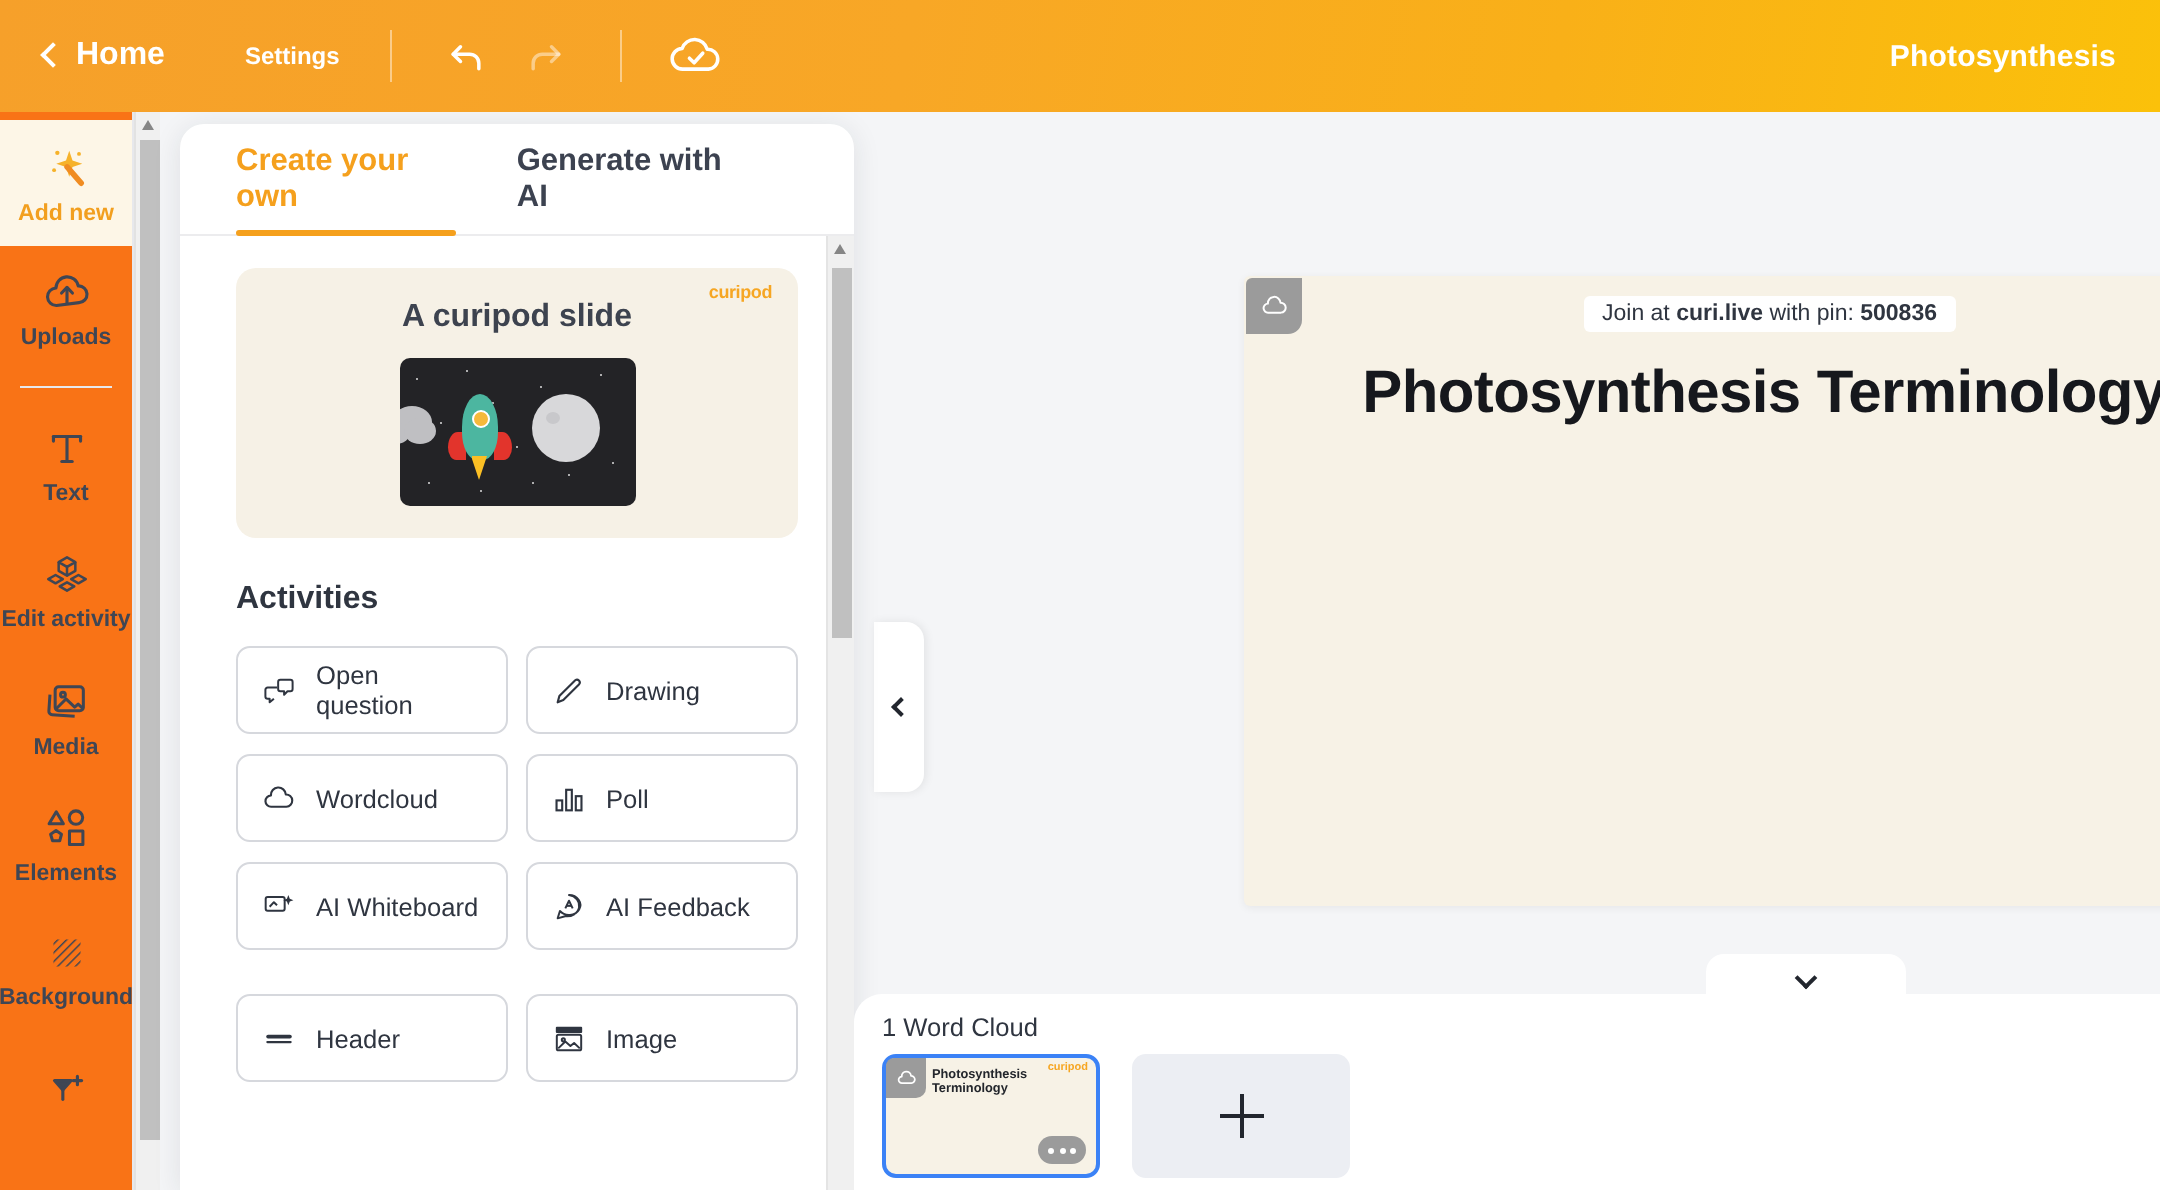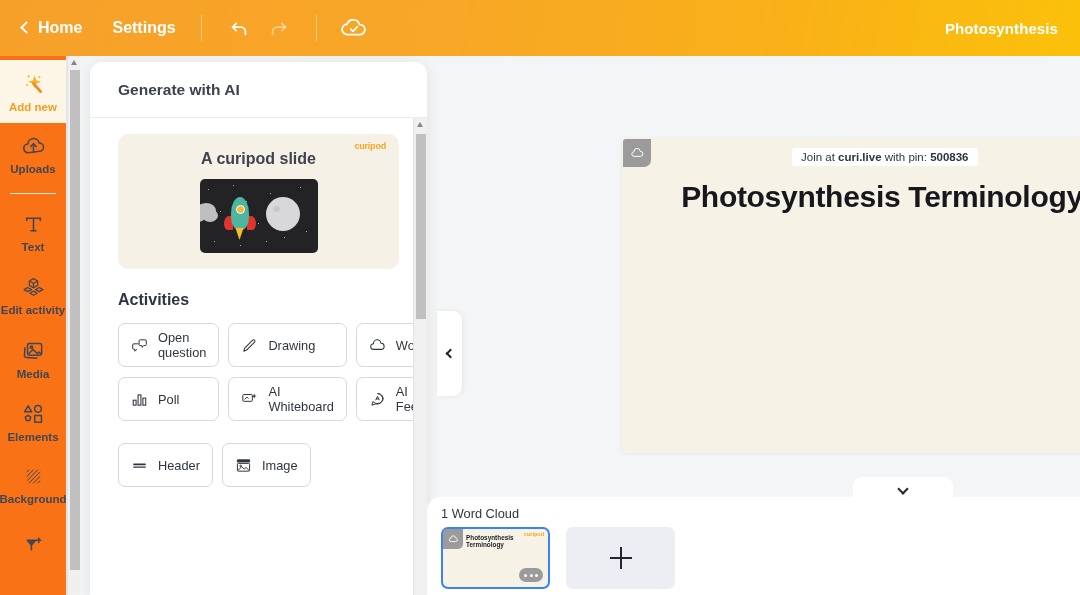--- a/index.html
+++ b/index.html
@@ -22,22 +22,22 @@
     display: flex; align-items: center; gap: 7px;
     color: #fff; font-size: 16px; font-weight: bold;
     padding: 6px 10px 6px 6px; cursor: pointer;
   }
   .chev-left {
     display: inline-block; width: 9px; height: 9px;
     border-left: 2.2px solid #fff; border-bottom: 2.2px solid #fff;
     transform: rotate(45deg); margin-top: -1px;
   }
   .tb-settings {
-    color: #fff; font-size: 16px; font-weight: bold;
-    margin-left: 12px; padding: 6px 8px; cursor: pointer;
+    color: #fff; font-size: 12px; font-weight: bold;
+    margin-left: 22px; padding: 6px 8px; cursor: pointer;
   }
   .tb-sep { width: 1px; height: 26px; background: rgba(255,255,255,.45); margin: 0 17px; }
   .tb-icon { width: 40px; height: 34px; display: flex; align-items: center; justify-content: center; cursor: pointer; }
   .tb-title {
     margin-left: auto; color: #fff; font-size: 15px; font-weight: bold;
     padding-right: 6px; letter-spacing: .1px;
   }
 
   
   .rail {
@@ -123,21 +123,21 @@
     position: absolute; left: 13px; top: 31px; width: 8px; height: 12px;
     background: #fbbf24; border-radius: 0 0 50% 50%;
     clip-path: polygon(50% 100%, 0 0, 100% 0);
   }
   .smoke { position: absolute; border-radius: 50%; background: #bfbfc2; }
   .s1 { left: -4px; top: 24px; width: 20px; height: 16px; }
   .s2 { left: 2px; top: 30px; width: 16px; height: 13px; }
   .s3 { left: -9px; top: 32px; width: 14px; height: 11px; }
 
   .sec-title { font-size: 16px; font-weight: bold; color: #2f3540; margin: 0 0 14px; }
-  .grid2 { display: grid; grid-template-columns: 1fr 1fr 1fr; gap: 10px 9px; margin-bottom: 22px; }
+  .grid2 { display: grid; grid-template-columns: 1fr 1fr; gap: 10px 9px; margin-bottom: 22px; }
   .card {
     height: 44px; border: 1px solid #d6d8dd; border-radius: 7px; background: #fff;
     display: flex; align-items: center; gap: 10px; padding: 0 12px;
     font-size: 12.8px; color: #2f3540; cursor: pointer;
   }
   .card .ic { width: 17px; height: 17px; flex: none; display: flex; align-items: center; justify-content: center; }
 
   .panel-sb {
     position: absolute; right: 0; top: 56px; width: 14px; height: 477px;
     background: #f0f0f0; border-left: 1px solid #e4e4e4;
@@ -339,20 +339,21 @@
     </div>
   </div>
 
   <div class="rail-sb">
     <div class="sb-arrow-up"></div>
     <div class="thumb"></div>
   </div>
 
   <div class="panel">
     <div class="tabs">
+      <div class="tab active">Create your own</div>
       <div class="tab">Generate with AI</div>
     </div>
 
     <div class="panel-body">
 
       <div class="promo">
         <div class="promo-brand">curipod</div>
         <div class="promo-title">A curipod slide</div>
         <div class="promo-art">
           <span class="star" style="left:8px;top:10px"></span>

